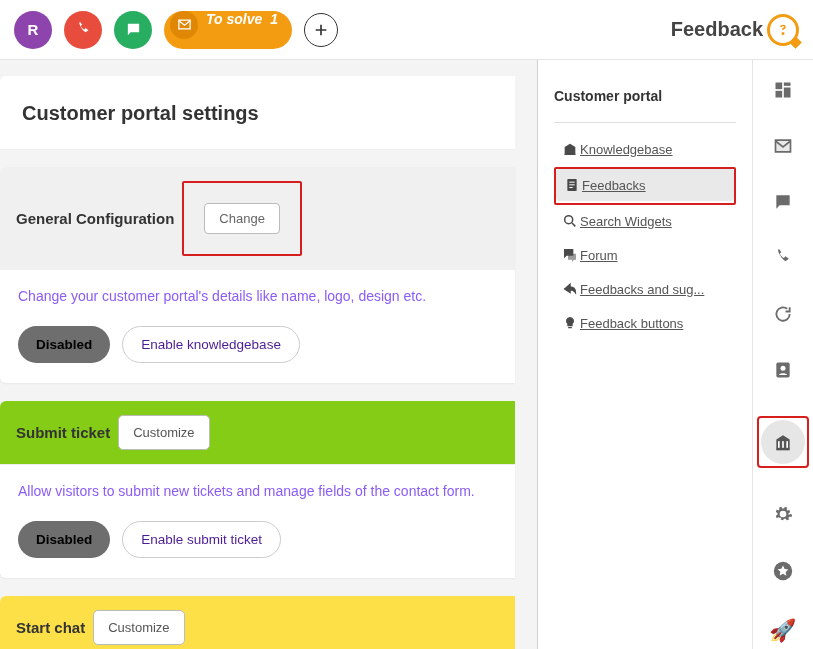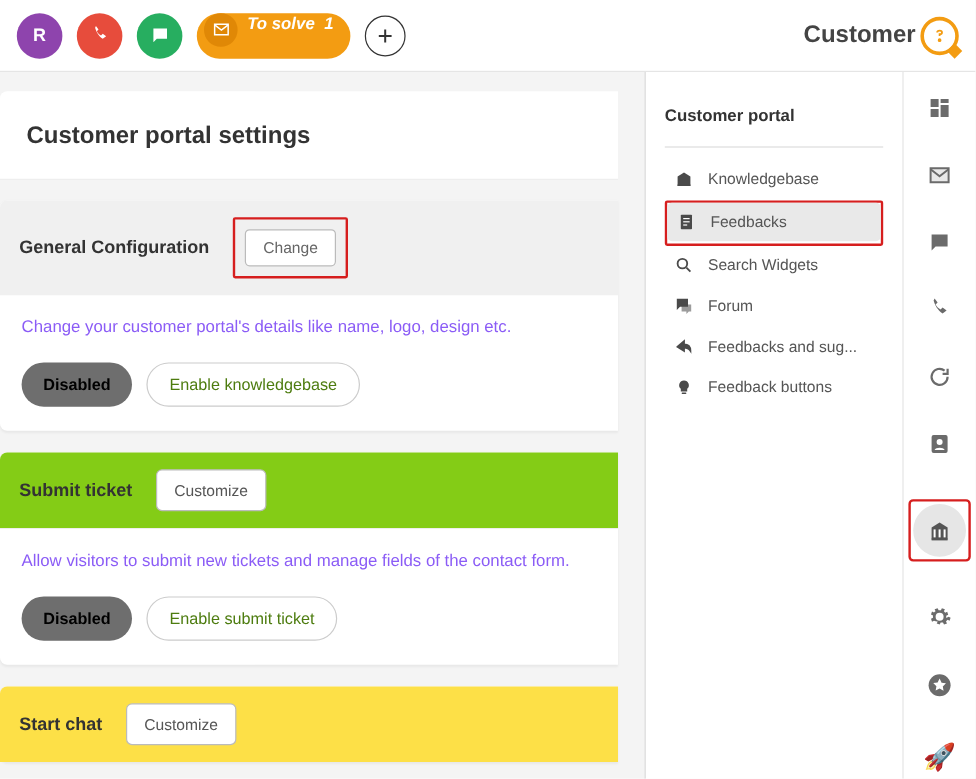--- a/index.html
+++ b/index.html
@@ -28,57 +28,57 @@
     
     .rail { width:60px; display:flex; flex-direction:column; align-items:center; padding-top:20px; gap:36px; }
     .rail-item { width:44px; height:44px; display:flex; align-items:center; justify-content:center; color:#6b6b6b; border-radius:50%; cursor:pointer; font-size:19px; }
     .rail-item.active { background:#e6e6e6; color:#555; }
     .rail-hl { border:2px solid #d61e1e; border-radius:4px; padding:2px; }
     .rail .rocket { margin-top:auto; margin-bottom:10px; font-size:22px; }
 
     
     .subnav { width:216px; border-left:1px solid #d0d0d0; border-right:1px solid #e5e5e5; padding:28px 16px 0; background:#fff; }
     .subnav-header { font-size:14px; font-weight:700; color:#333; padding-bottom:18px; border-bottom:1px solid #ddd; margin-bottom:10px; unicode-bidi:bidi-override; direction:ltr; text-align:left; }
-    .subnav-item { display:flex; align-items:flex-start; gap:10px; padding:8px 8px; font-size:13px; color:#555; cursor:pointer; border-radius:4px; margin-bottom:2px; unicode-bidi:bidi-override; direction:ltr; }
+    .subnav-item { display:flex; align-items:center; gap:0; padding:8px 8px; font-size:13px; color:#555; cursor:pointer; border-radius:4px; margin-bottom:2px; unicode-bidi:bidi-override; direction:ltr;text-decoration:underline; }
     .subnav-item.active { background:#e9e9e9; }
     .subnav-item .ic { width:18px; font-size:15px; text-align:center; color:#4a4a4a; }
     .subnav-hl { border:2px solid #d61e1e; border-radius:2px; }
 
     
     .content { flex:1; background:#f4f4f4; padding:16px 0 0 0; overflow:hidden; }
     .page-title-card { background:#fff; border-radius:6px 0 0 0; margin:0 22px 18px 0; padding:26px 22px 24px; font-size:20px; font-weight:700; color:#333; unicode-bidi:bidi-override; direction:ltr; text-align:left; box-shadow:0 1px 0 #eee; }
 
     .card { background:#fff; border-radius:6px 0 0 6px; margin:0 22px 18px 0; padding:0 0 20px; box-shadow:0 1px 2px rgba(0,0,0,.05); }
 
-    .card-head { background:#f0f0f0; padding:14px 16px; display:flex; align-items:center; gap:20px; border-radius:6px 0 0 0; unicode-bidi:bidi-override; direction:ltr; }
+    .card-head { background:#f0f0f0; padding:14px 16px; display:flex; align-items:center; gap:8px; border-radius:6px 0 0 0; unicode-bidi:bidi-override; direction:ltr; }
     .card-title { font-size:15px; font-weight:700; color:#333; }
     .chg-btn { border:1px solid #bbb; background:#fff; color:#666; font-size:13px; padding:7px 14px; border-radius:4px; cursor:pointer; unicode-bidi:bidi-override; direction:ltr; }
-    .chg-hl { border:2px solid #d61e1e; padding:8px; border-radius:2px; }
+    .chg-hl { border:2px solid #d61e1e; padding:20px; border-radius:2px; }
     .card-body { padding:18px 18px 0; unicode-bidi:bidi-override; direction:ltr; text-align:left; }
     .card-desc { font-size:14px; color:#8b5cf6; margin-bottom:22px; }
     .btn-row { display:flex; gap:12px; }
     .btn { border:none; padding:10px 18px; border-radius:22px; font-size:13.5px; cursor:pointer; unicode-bidi:bidi-override; direction:ltr; }
     .btn-dark { background:#6e6e6e; color:#000000; font-weight:600; }
-    .btn-light { background:#fff; color:#4d7c0f; border:1px solid #ccc; }
+    .btn-light { background:#fff; color:#4c1d95; border:1px solid #ccc; }
     .btn-sq { border:1px solid #bbb; background:#fff; color:#555; font-size:13px; padding:9px 14px; border-radius:5px; cursor:pointer; unicode-bidi:bidi-override; direction:ltr; }
 
     svg { display:block; }
   </style>
 </head>
 <body>
 
 <div class="top-bar">
   <div class="logo">
     <div class="logo-mark">
       <svg width="12" height="12" viewBox="0 0 24 24" fill="none" stroke="#f39c12" stroke-width="3">
           <path d="M8 6c0-2 2-3 4-3s4 1 4 3-2 3-4 3v3"></path>
           <circle cx="12" cy="19" r="1.6" fill="#f39c12"></circle>
         </svg>
     </div>
-    <span class="logo-text">Customer</span>
+    <span class="logo-text">Feedback</span>
   </div>
 
   <div class="plus-btn">
     <svg width="16" height="16" viewBox="0 0 24 24" stroke="#333" stroke-width="2.5">
         <path d="M12 4v16M4 12h16"></path>
       </svg>
   </div>
 
   <div class="pill">
     <span class="pill-icon">

